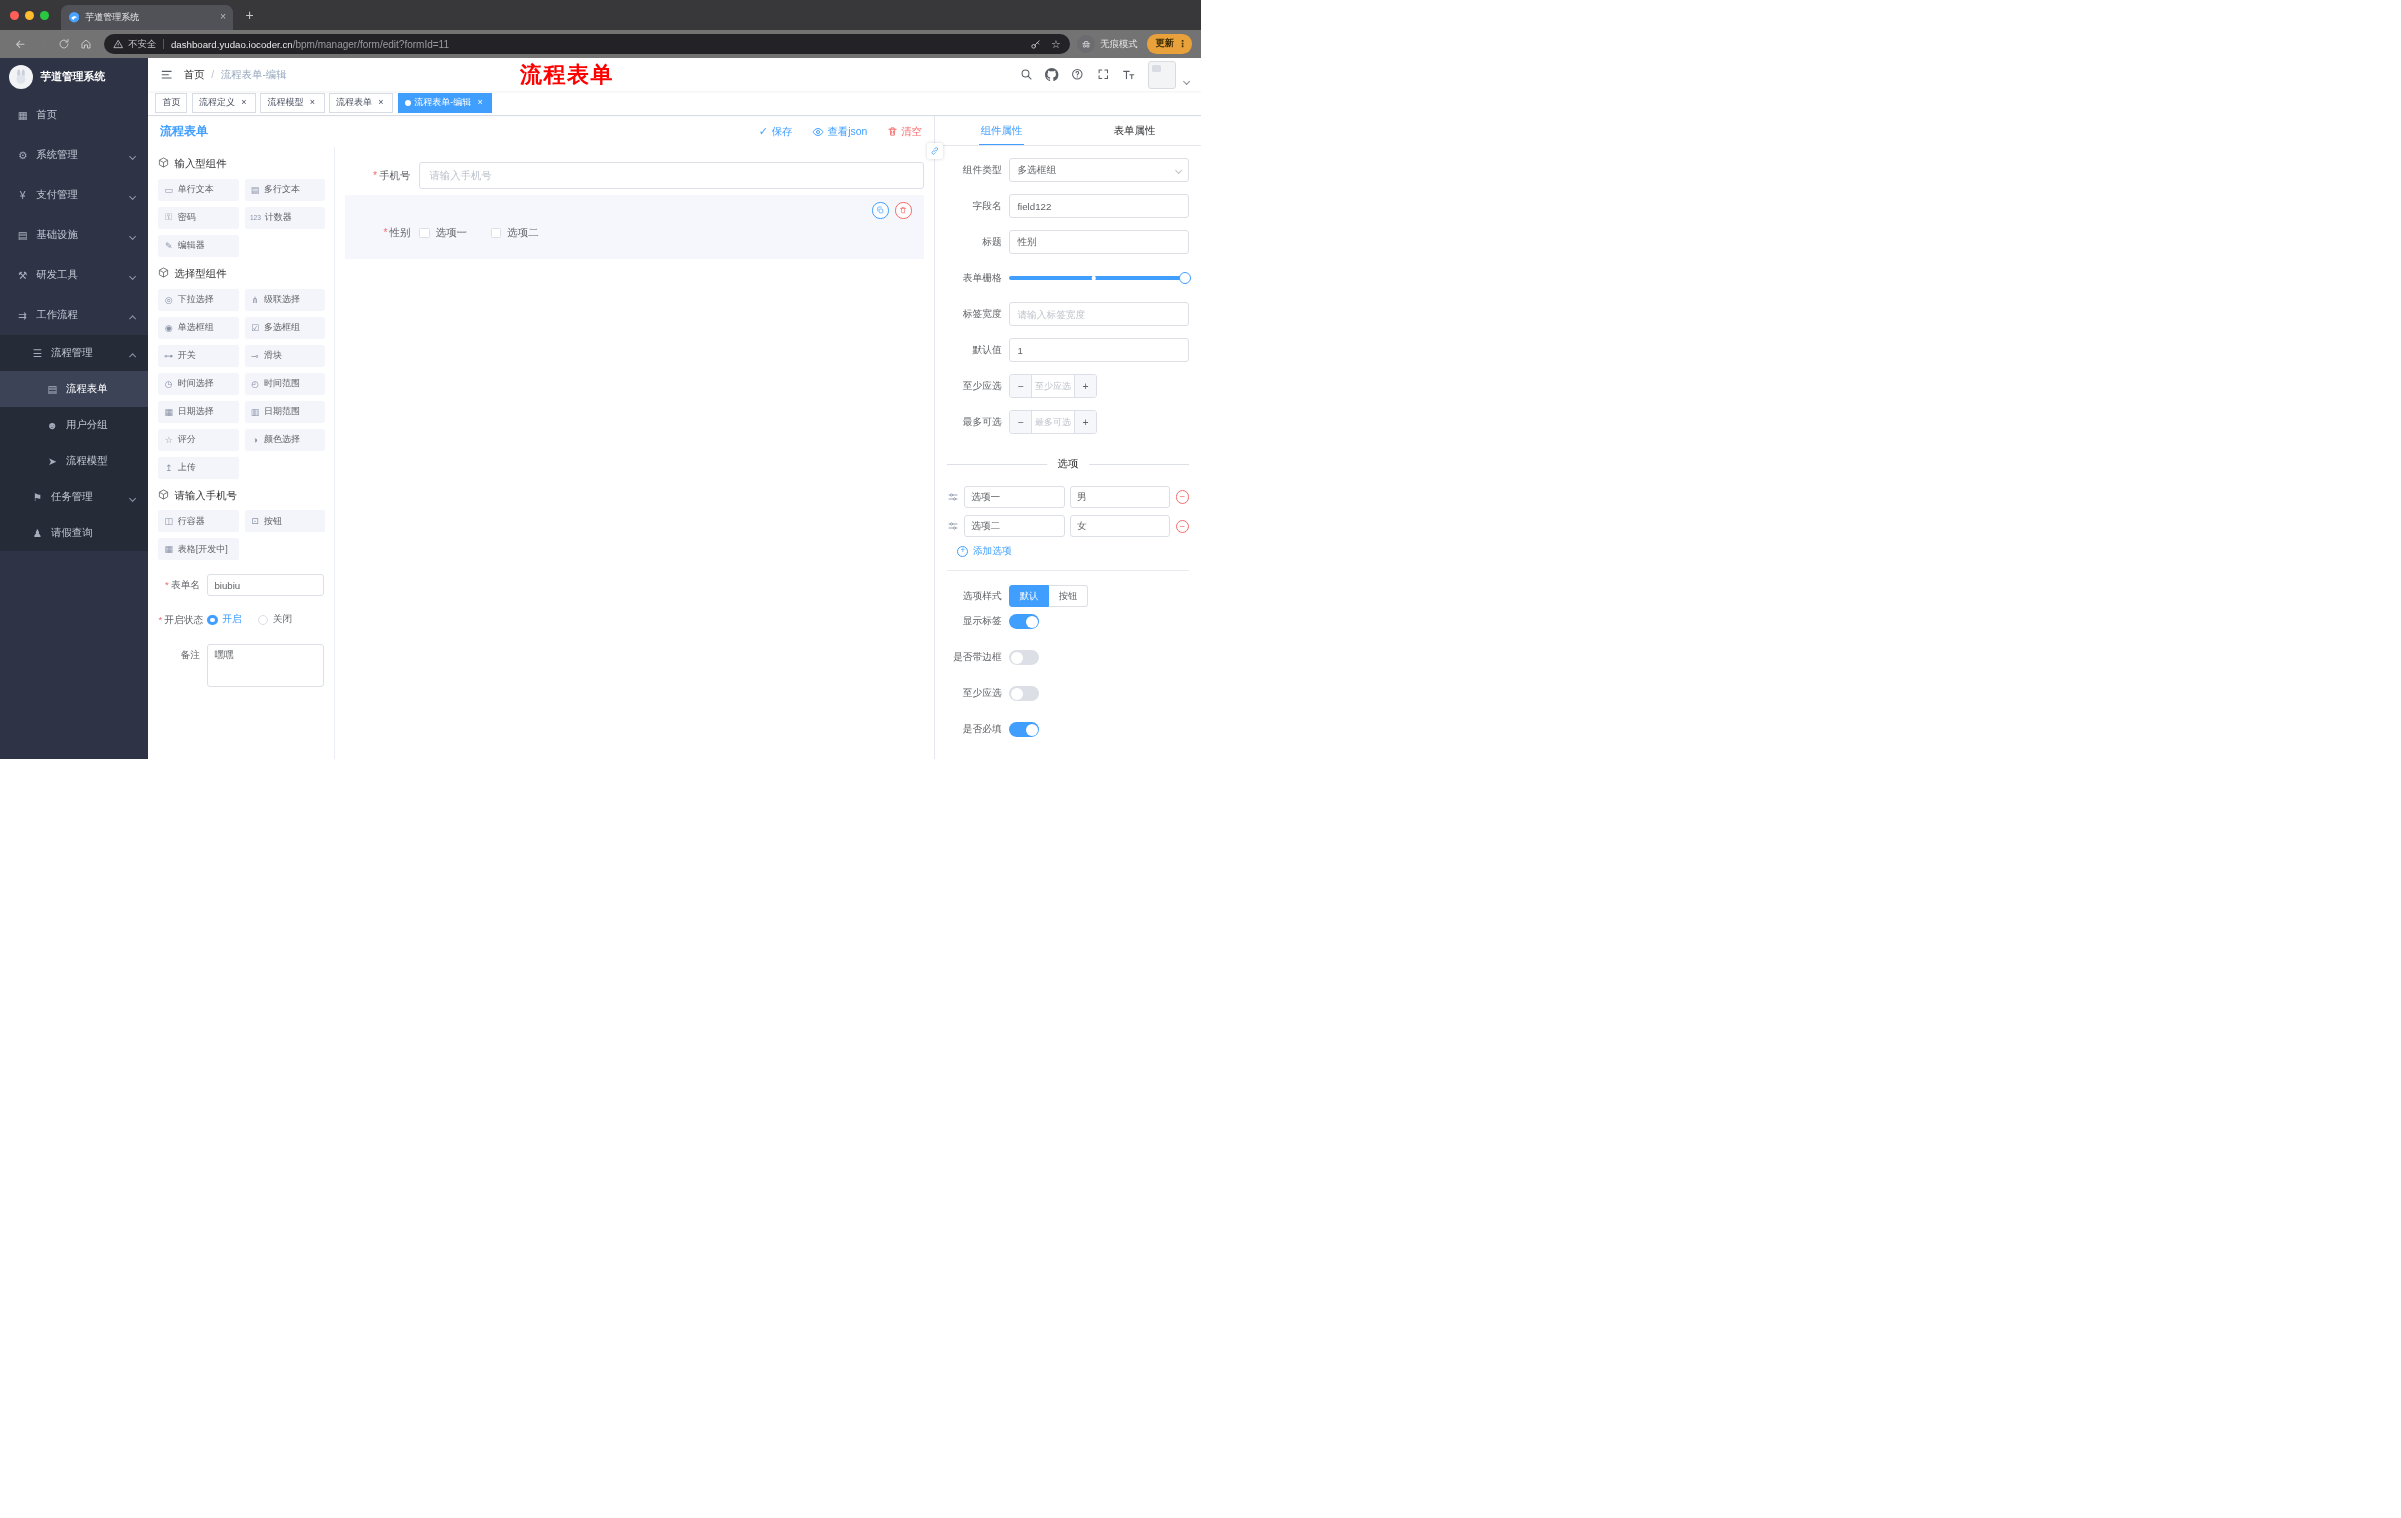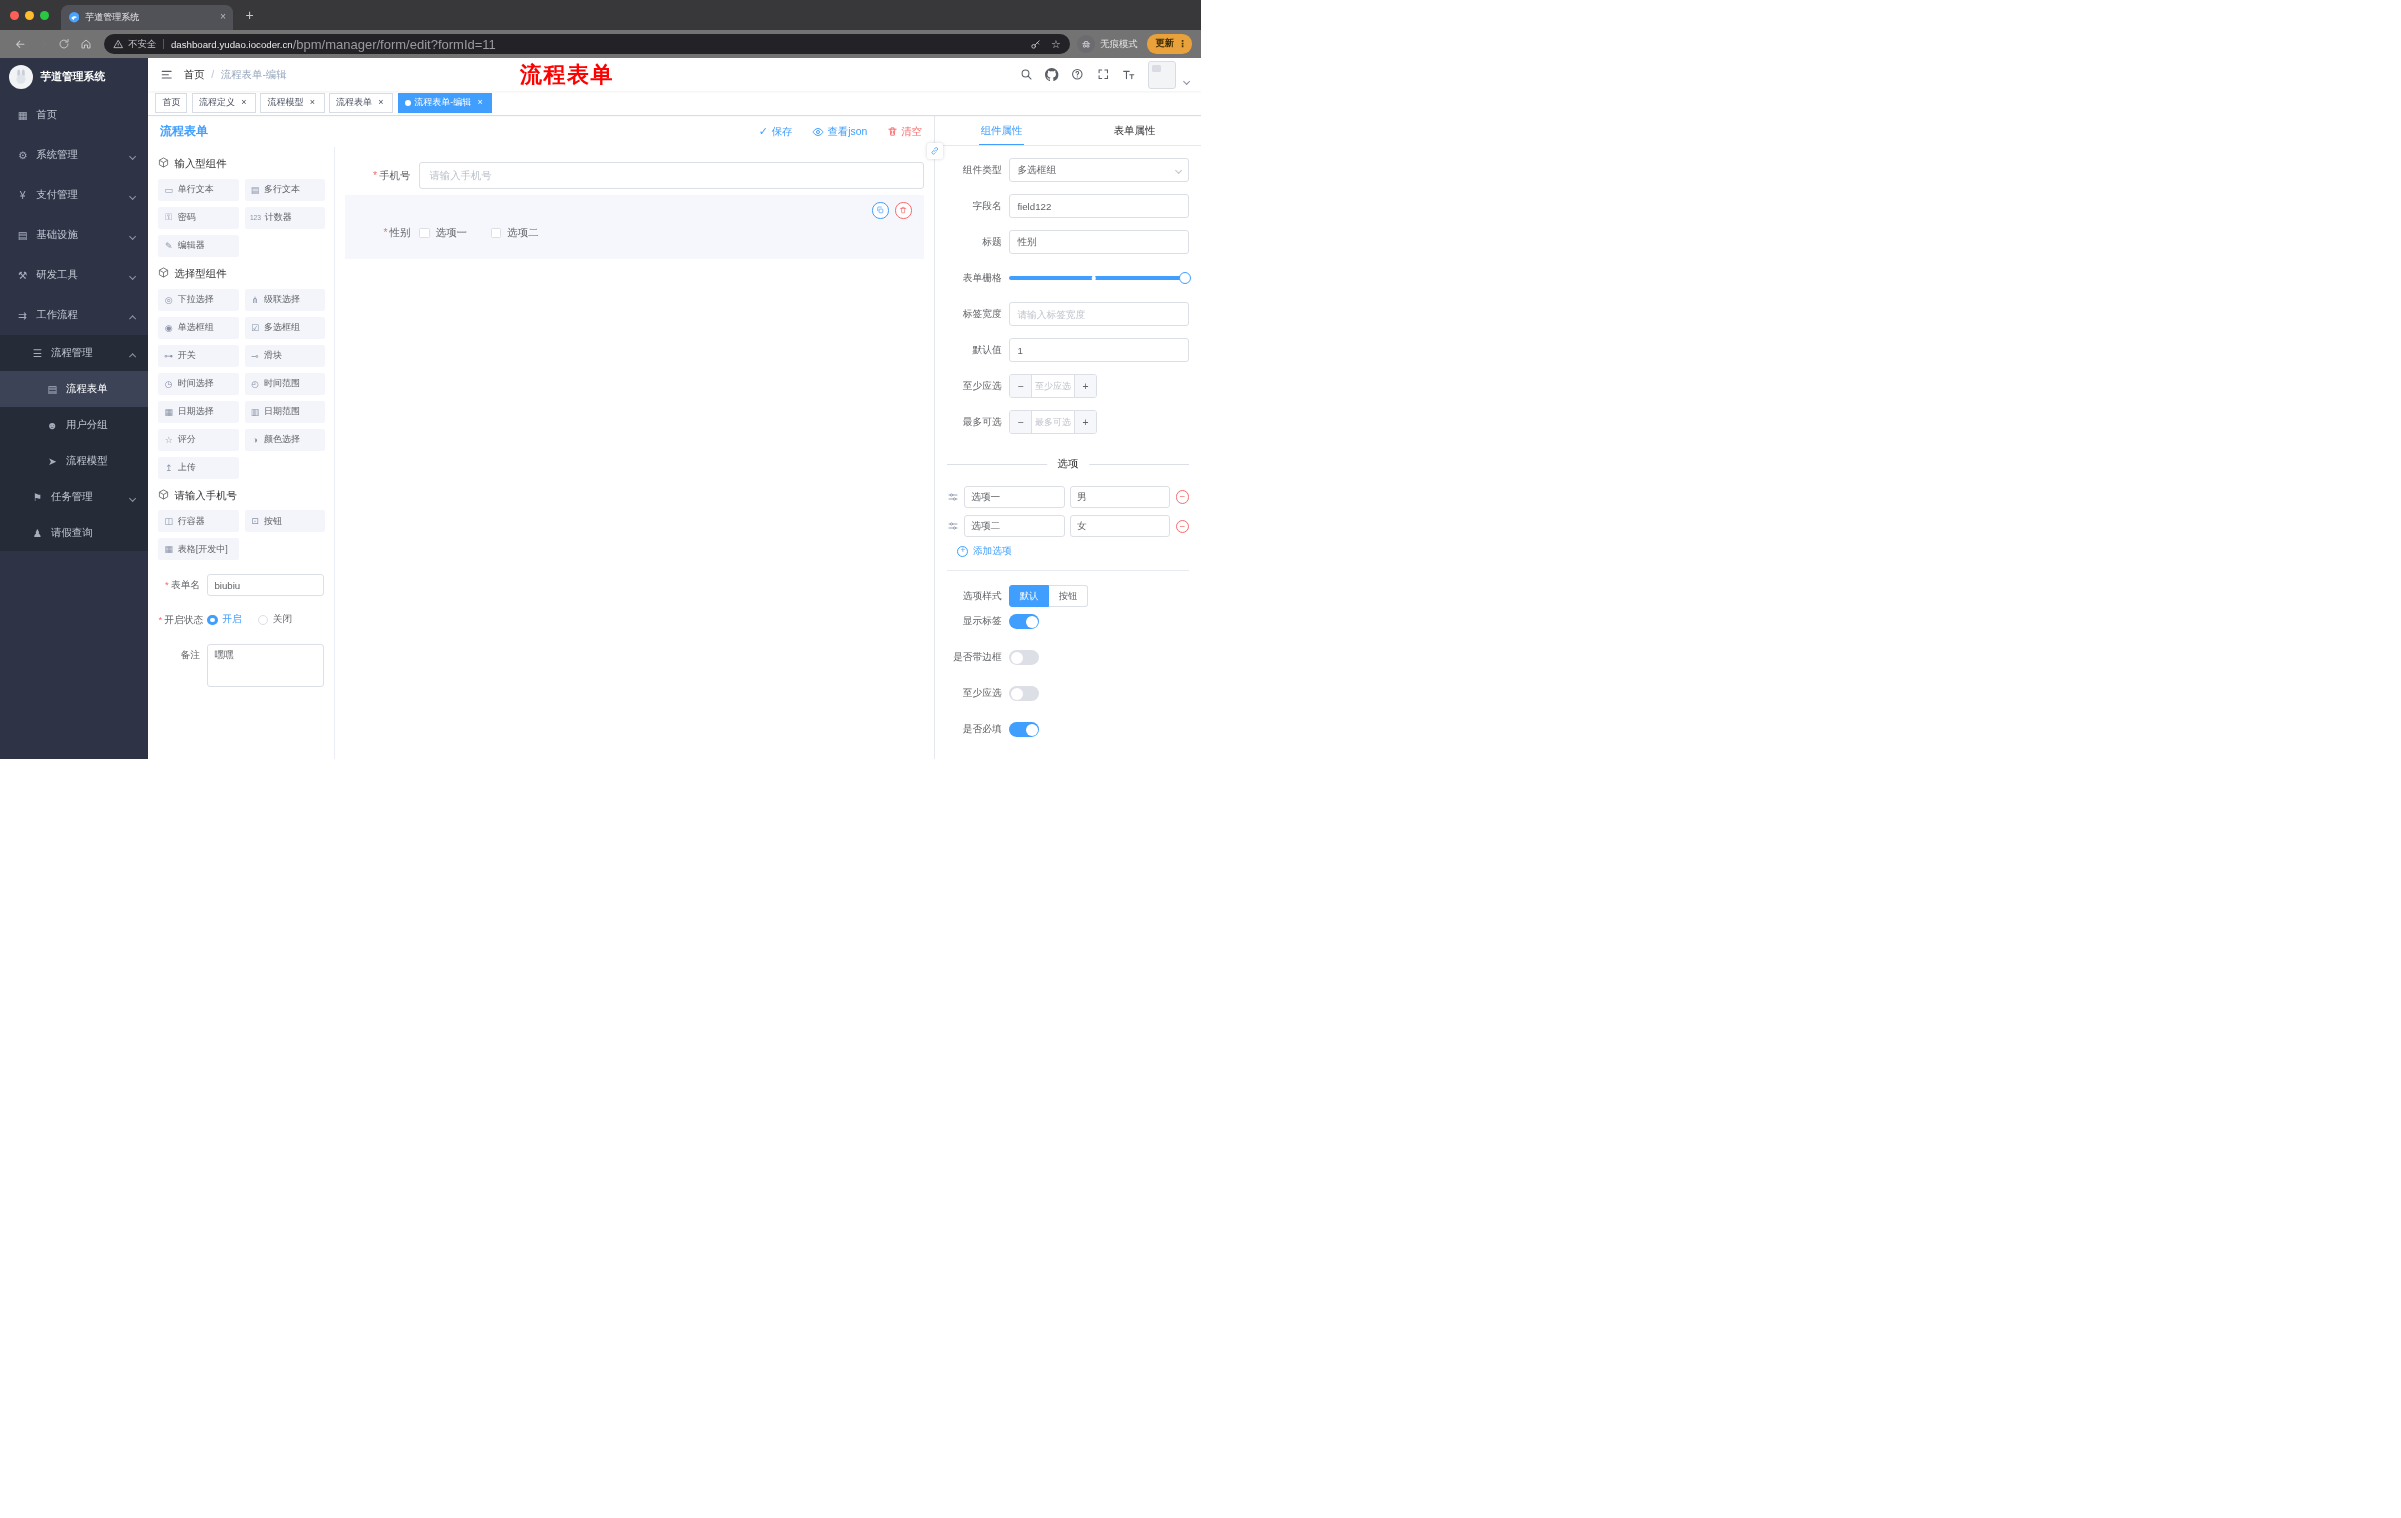--- a/index.html
+++ b/index.html
@@ -16,21 +16,21 @@
 .tab-title{color:#ececec;font-size:9px;flex:1;white-space:nowrap;overflow:hidden}
 .tab-close{color:#b8b8bc;font-size:10.4px;line-height:1}
 .newtab{color:#c9c9cc;font-size:14px;margin-left:12px;line-height:1}
 .toolbar{height:28px;background:#737373;display:flex;align-items:center;padding:0 9px;flex:0 0 auto}
 .navbtn{width:22px;height:21px;display:flex;align-items:center;justify-content:center;color:#c8c8cb}
 .navbtn.dim{color:#76767a}
 .urlbar{flex:1;height:20px;background:#232327;border-radius:10.4px;display:flex;align-items:center;padding:0 9px;margin:0 7.4px;min-width:0;color:#c3c3c6}
 .sec-text{font-size:9.3px;margin:0 6.7px 0 4.5px}
 .url-sep{width:0.7px;height:10.4px;background:#5a5a5e;margin-right:7.4px}
 .url-domain{color:#e8e8ea;font-size:9.7px}
-.url-path{color:#9a9aa0;font-size:13px}
+.url-path{color:#9a9aa0;font-size:10px}
 .url-right{margin-left:auto;display:flex;gap:10.4px;align-items:center;color:#c6c6c9}
 .star-glyph{font-size:11px;line-height:1}
 .incog{display:flex;align-items:center;gap:5.2px;color:#e7e7e9;font-size:9.3px;margin-right:9px}
 .incog-badge{width:18px;height:18px;border-radius:50%;background:#6b6b70;display:flex;align-items:center;justify-content:center;color:#dcdce0}
 .update-pill{height:19.3px;background:#e9a23b;border-radius:9.7px;display:flex;align-items:center;padding:0 4.5px 0 9px;gap:3.7px}
 .update-label{color:#3d2b00;font-size:9.3px;font-weight:700}
 .kebab{color:#4a3500;font-size:9.7px;font-weight:700;letter-spacing:0;line-height:1}
 
 
 .app{flex:1;display:flex;min-height:0}

